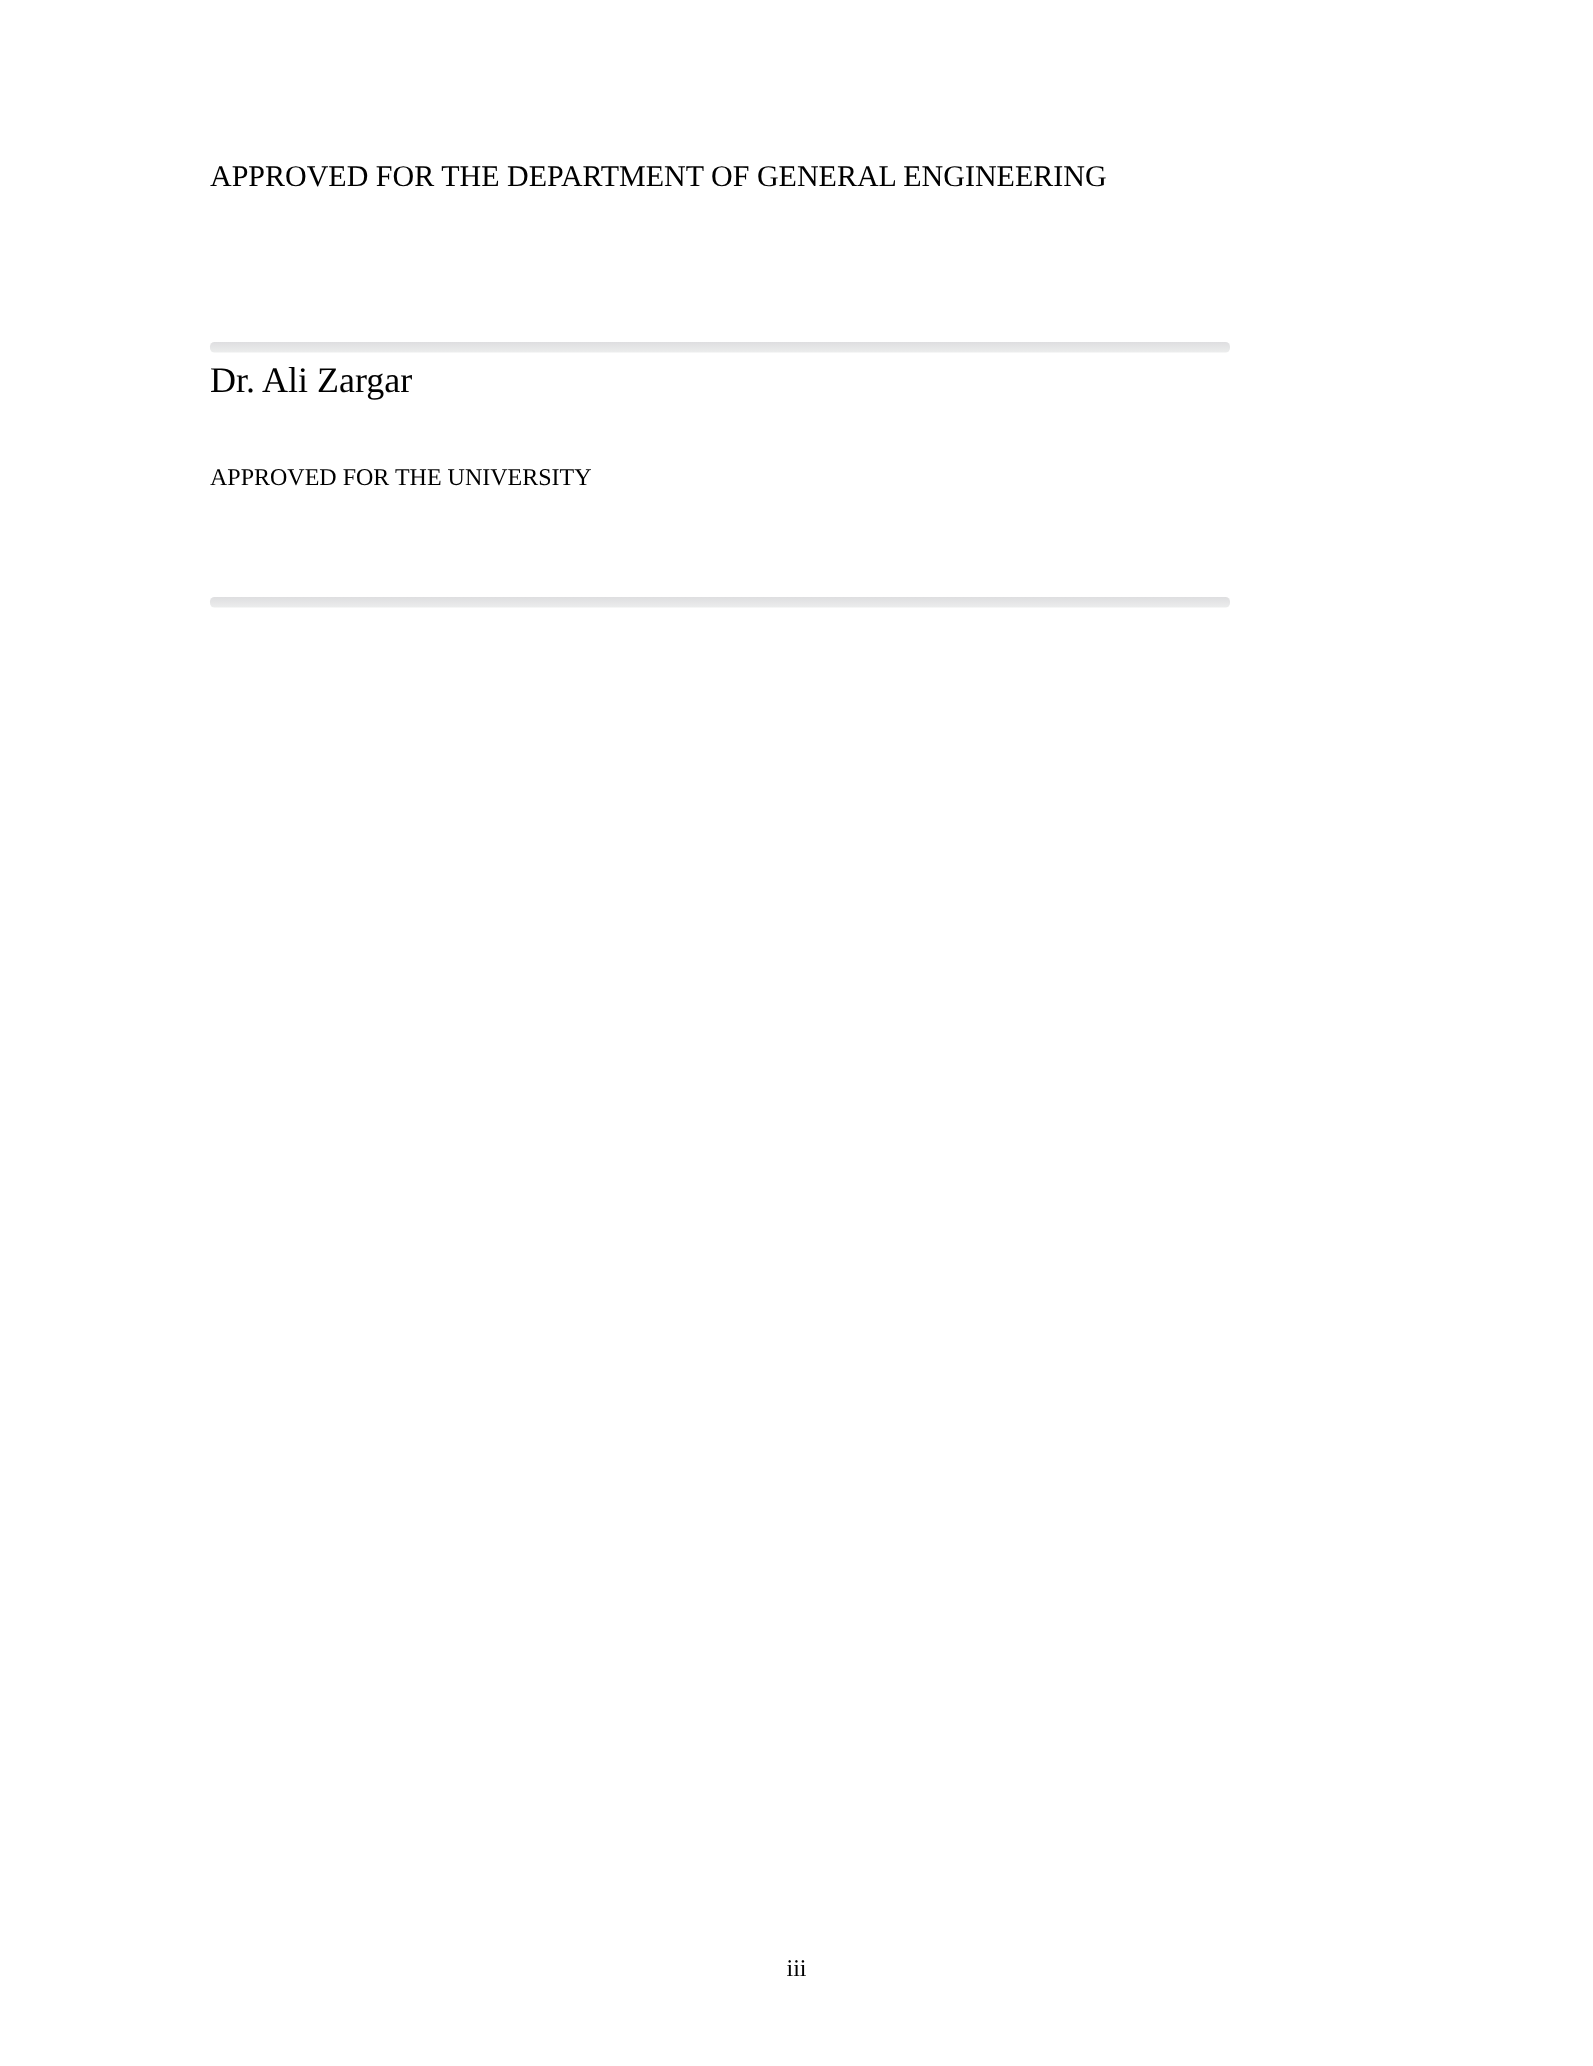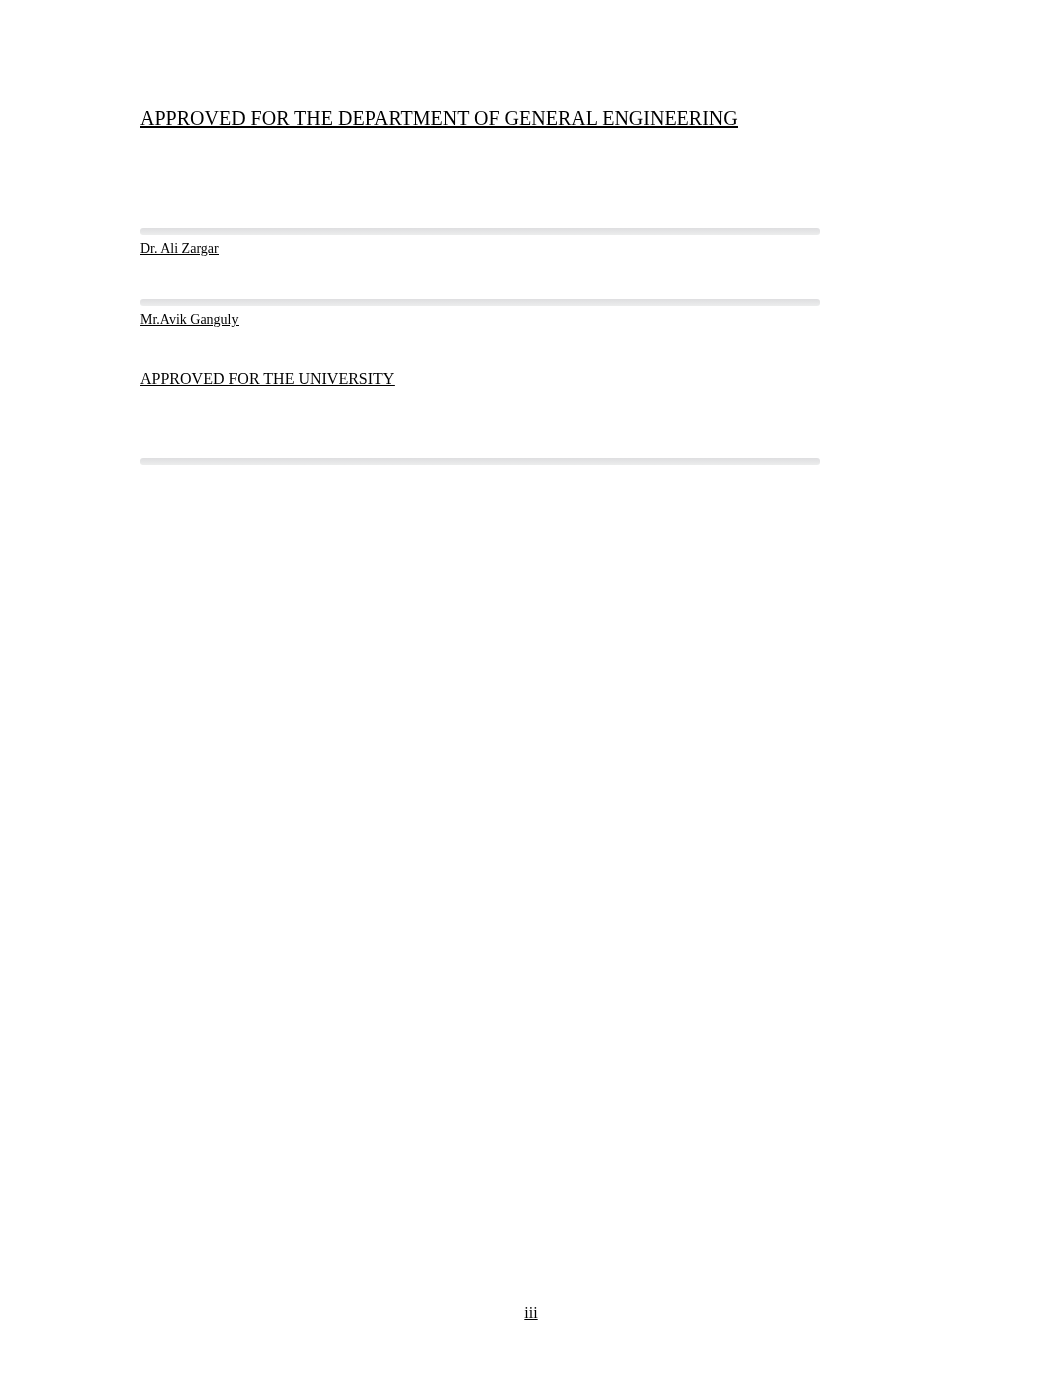--- a/index.html
+++ b/index.html
@@ -1,19 +1,18 @@
 <!DOCTYPE html>
 <html><head>
   <meta charset="utf-8">
   <style>
     * {
       margin: 0;
       padding: 0;
       box-sizing: border-box;
-      text-decoration: underline;
     }
     body {
       width: 1062px;
       height: 1377px;
       background: #ffffff;
       font-family: "Times New Roman", Times, serif;
       font-size: 20px;
       color: #000000;
       position: relative;
     }
@@ -33,21 +32,21 @@
       width: 680px;
       height: 7px;
       background: linear-gradient(to bottom, #dedee0 0%, #eceded 100%);
       border-radius: 3px;
       margin-bottom: 6px;
     }
     .signature-line.wide {
       width: 680px;
     }
     .signature-name {
-      font-size: 14px;
+      font-size: 24px;
     }
     .heading-univ {
       font-size: 16px;
       margin-top: 6px;
       margin-bottom: 70px;
     }
     .page-number {
       position: absolute;
       bottom: 55px;
       left: 0;
@@ -61,24 +60,20 @@
 
 <div class="page-content">
   <div class="heading-dept">APPROVED FOR THE DEPARTMENT OF GENERAL ENGINEERING</div>
 
   <div class="signature-block">
     <div class="signature-line"></div>
     <div class="signature-name">Dr. Ali Zargar</div>
   </div>
 
 
-  <div class="signature-block">
-    <div class="signature-line"></div>
-    <div class="signature-name">Mr.Avik Ganguly</div>
-  </div>
 
   <div class="heading-univ">APPROVED FOR THE UNIVERSITY</div>
 
   <div class="signature-block">
     <div class="signature-line wide"></div>
   </div>
 </div>
 
 <div class="page-number">iii</div>
 

